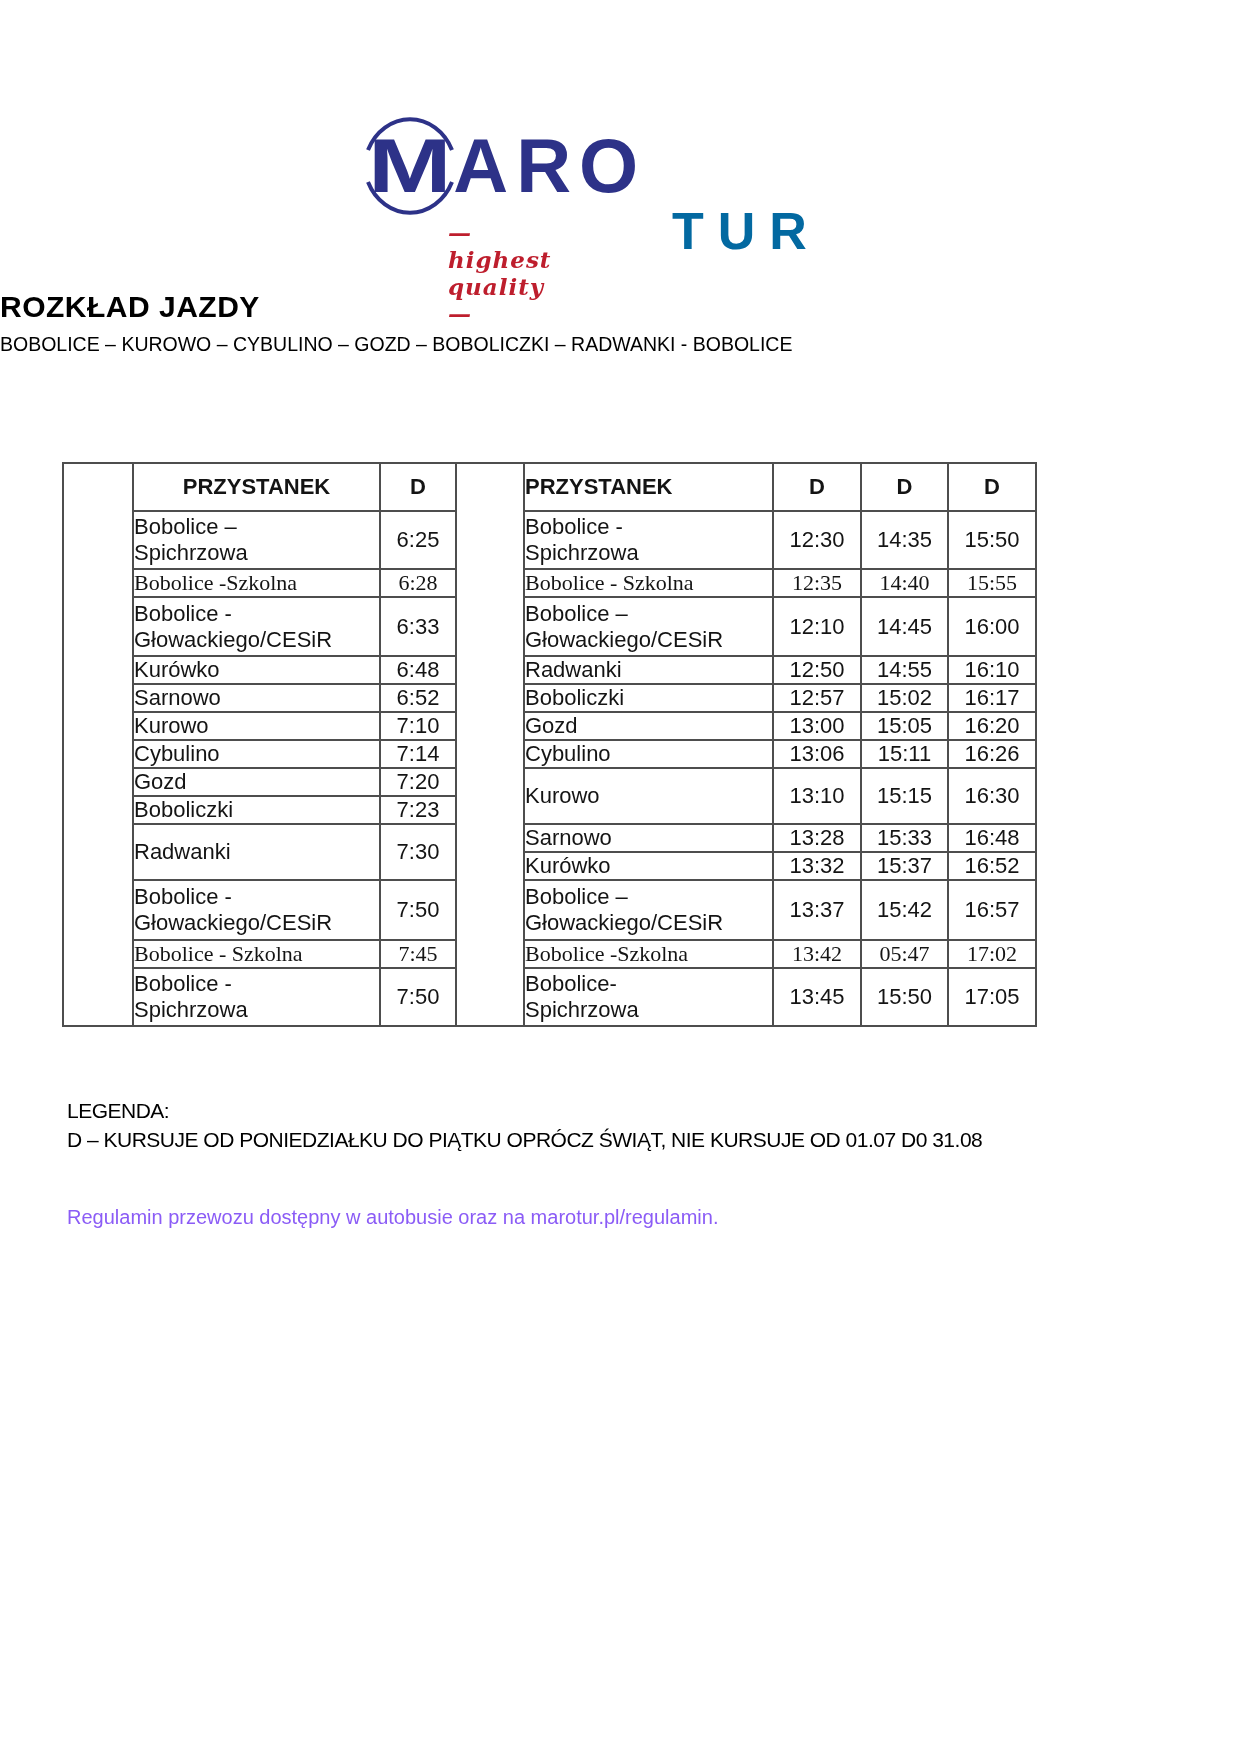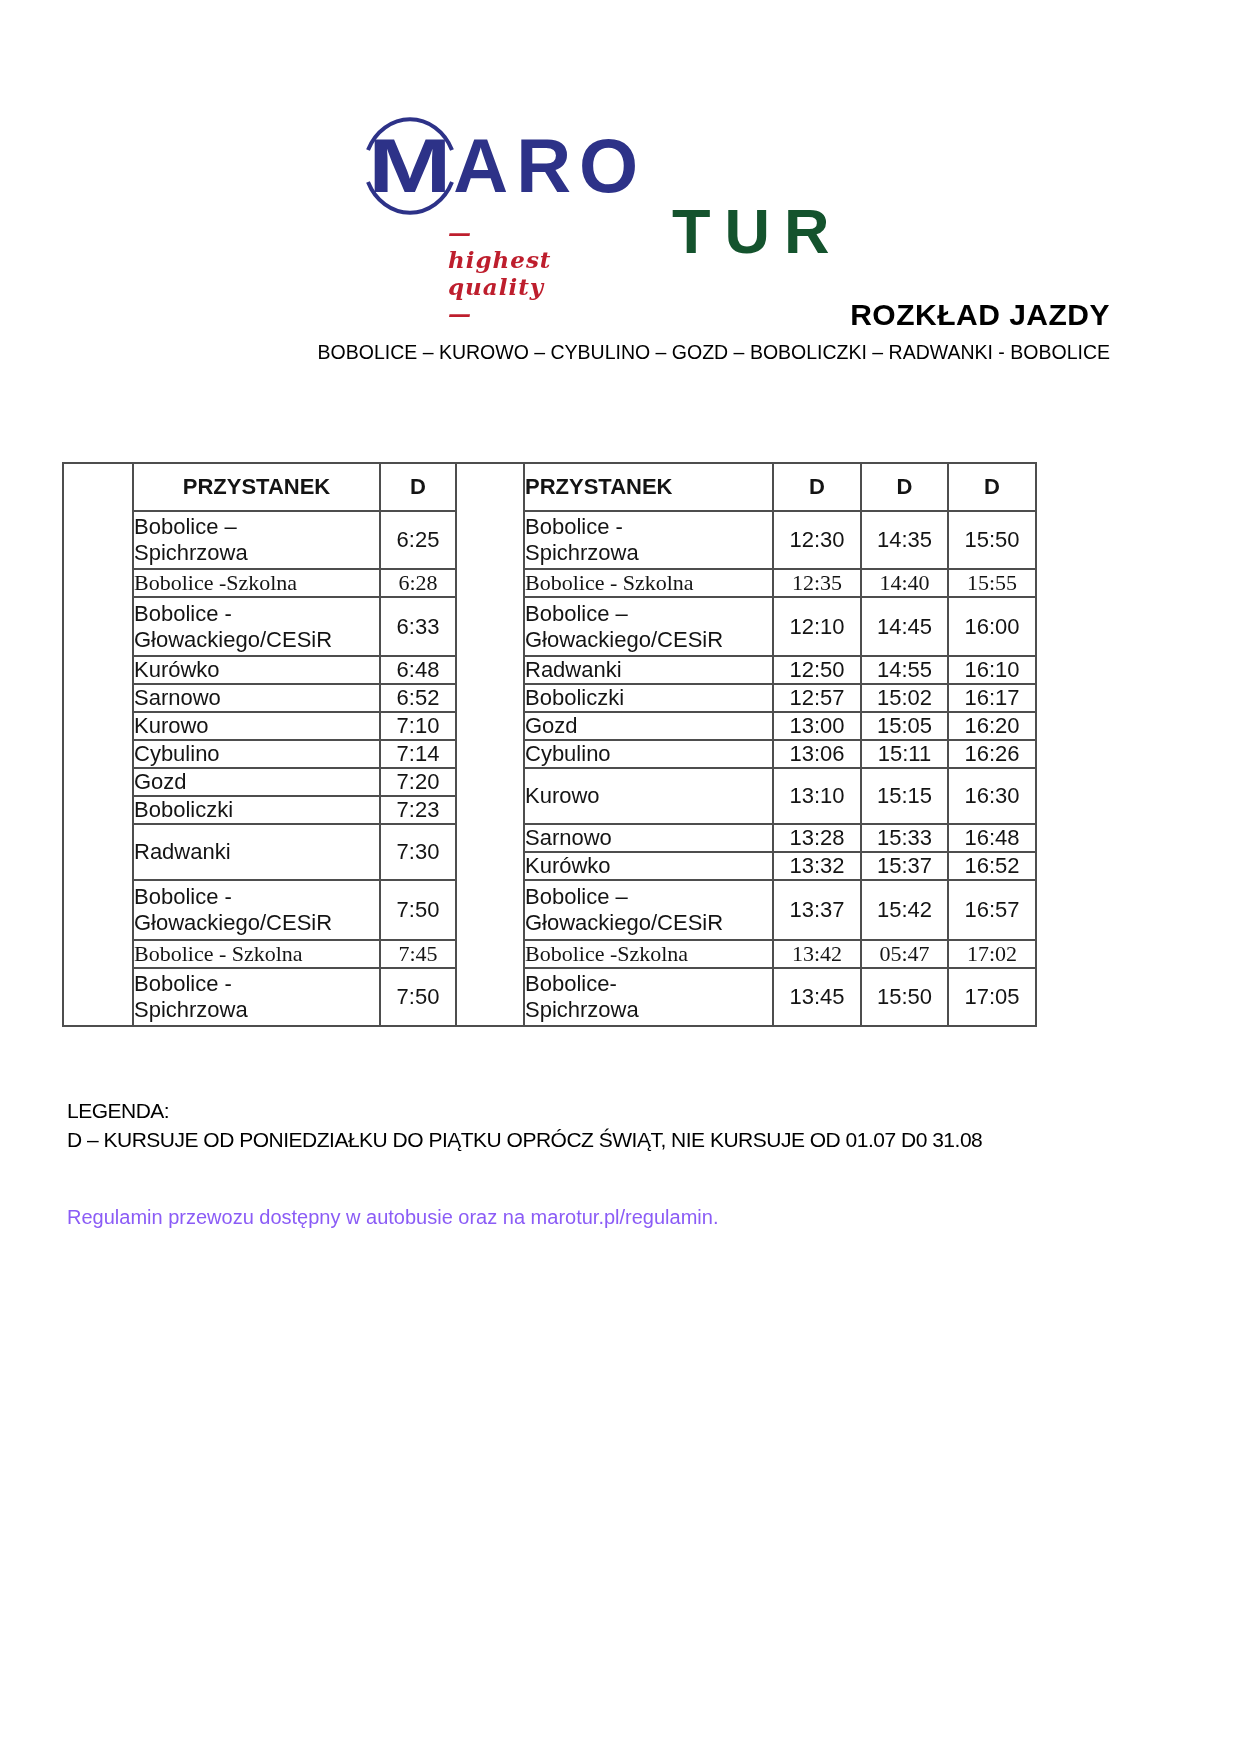--- a/index.html
+++ b/index.html
@@ -26,27 +26,27 @@
   #logo-arcs { left:362px; top:110px; }
   #logo-tagline {
     left:448px; top:219px;
     font-family:"DejaVu Serif", serif;
     font-style:italic; font-weight:bold;
     font-size:23px; color:#be1e2d;
     letter-spacing:1px;
   }
   #logo-tur {
     left:672px; top:198px;
-    color:#14532d; font-weight:bold;
-    font-size:63px; line-height:66px;
+    color:#0369a1; font-weight:bold;
+    font-size:52px; line-height:66px;
     letter-spacing:14px;
   }
 
   
-  #title-block { left:0; top:298px; width:1110px; text-align:right; }
+  #title-block { left:0; top:290px; width:1110px; text-align:left; }
   #page-title { font-size:30px; font-weight:bold; letter-spacing:0.5px; color:#000; }
   #route-subtitle { margin-top:9px; font-size:19.5px; color:#000; }
 
   
   table#timetable {
     position:absolute; left:62px; top:462px;
     border-collapse:collapse; table-layout:fixed;
     font-size:22px; color:#141414;
   }
   #timetable td, #timetable th { border:2px solid #4e4e4e; padding:0; vertical-align:middle; }

